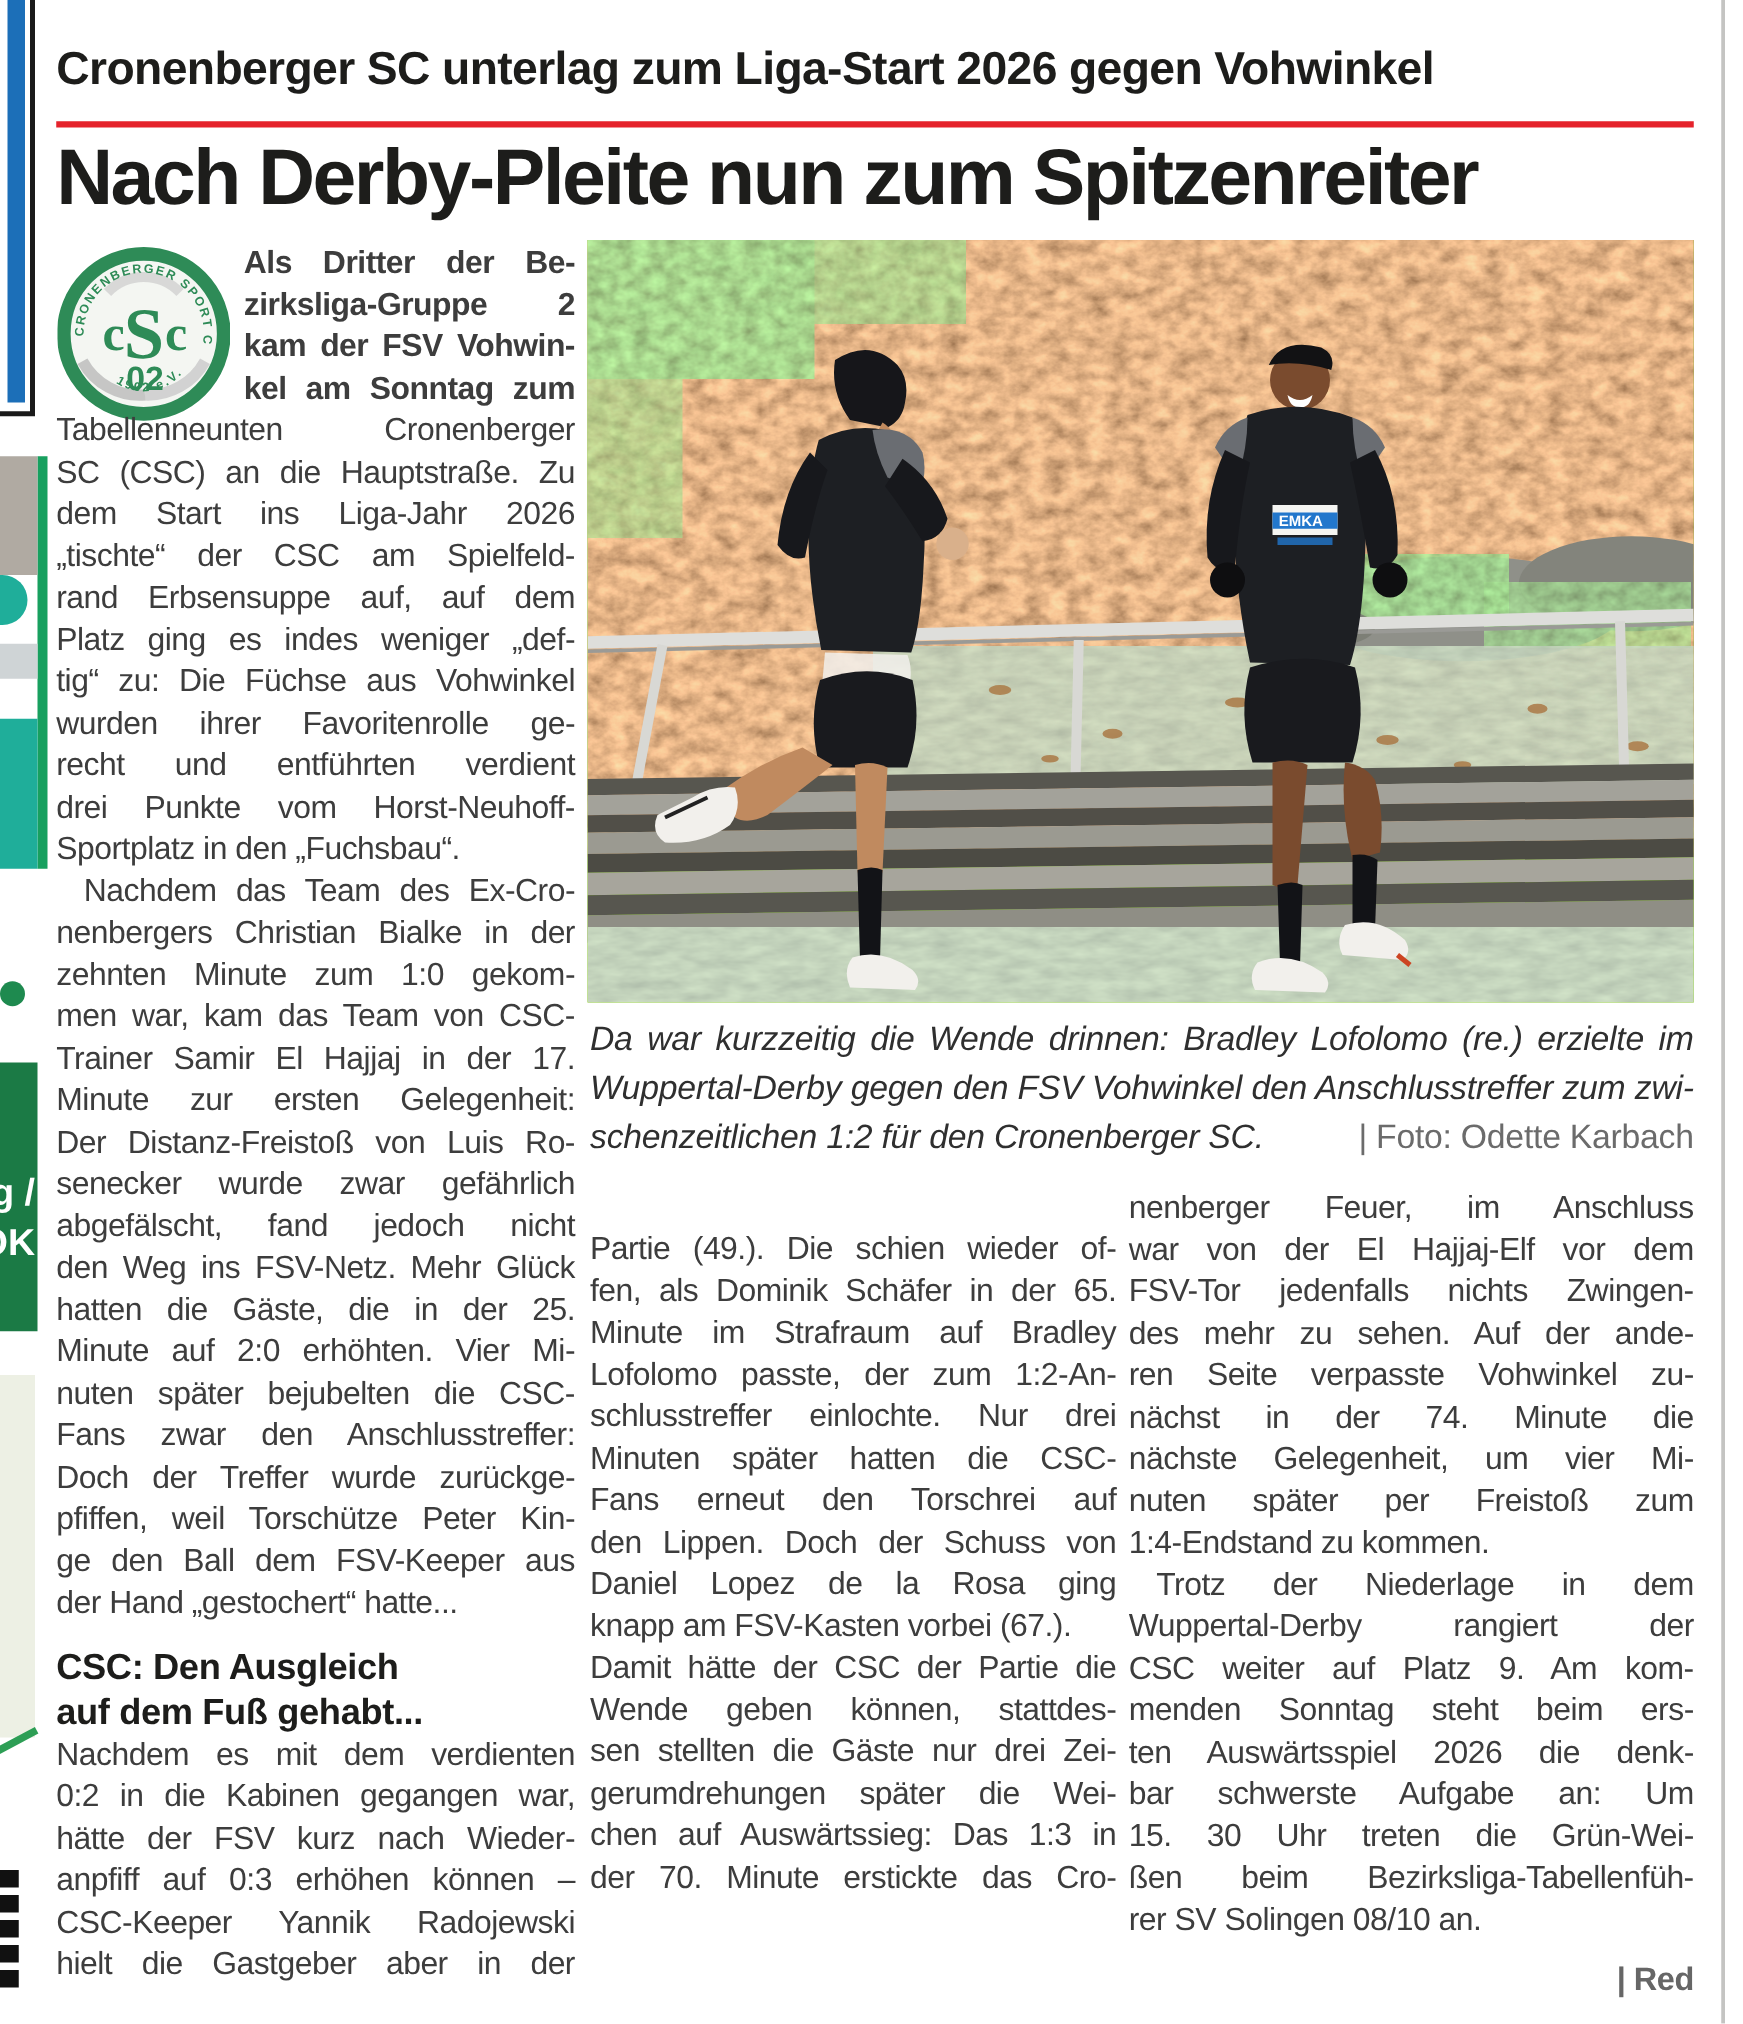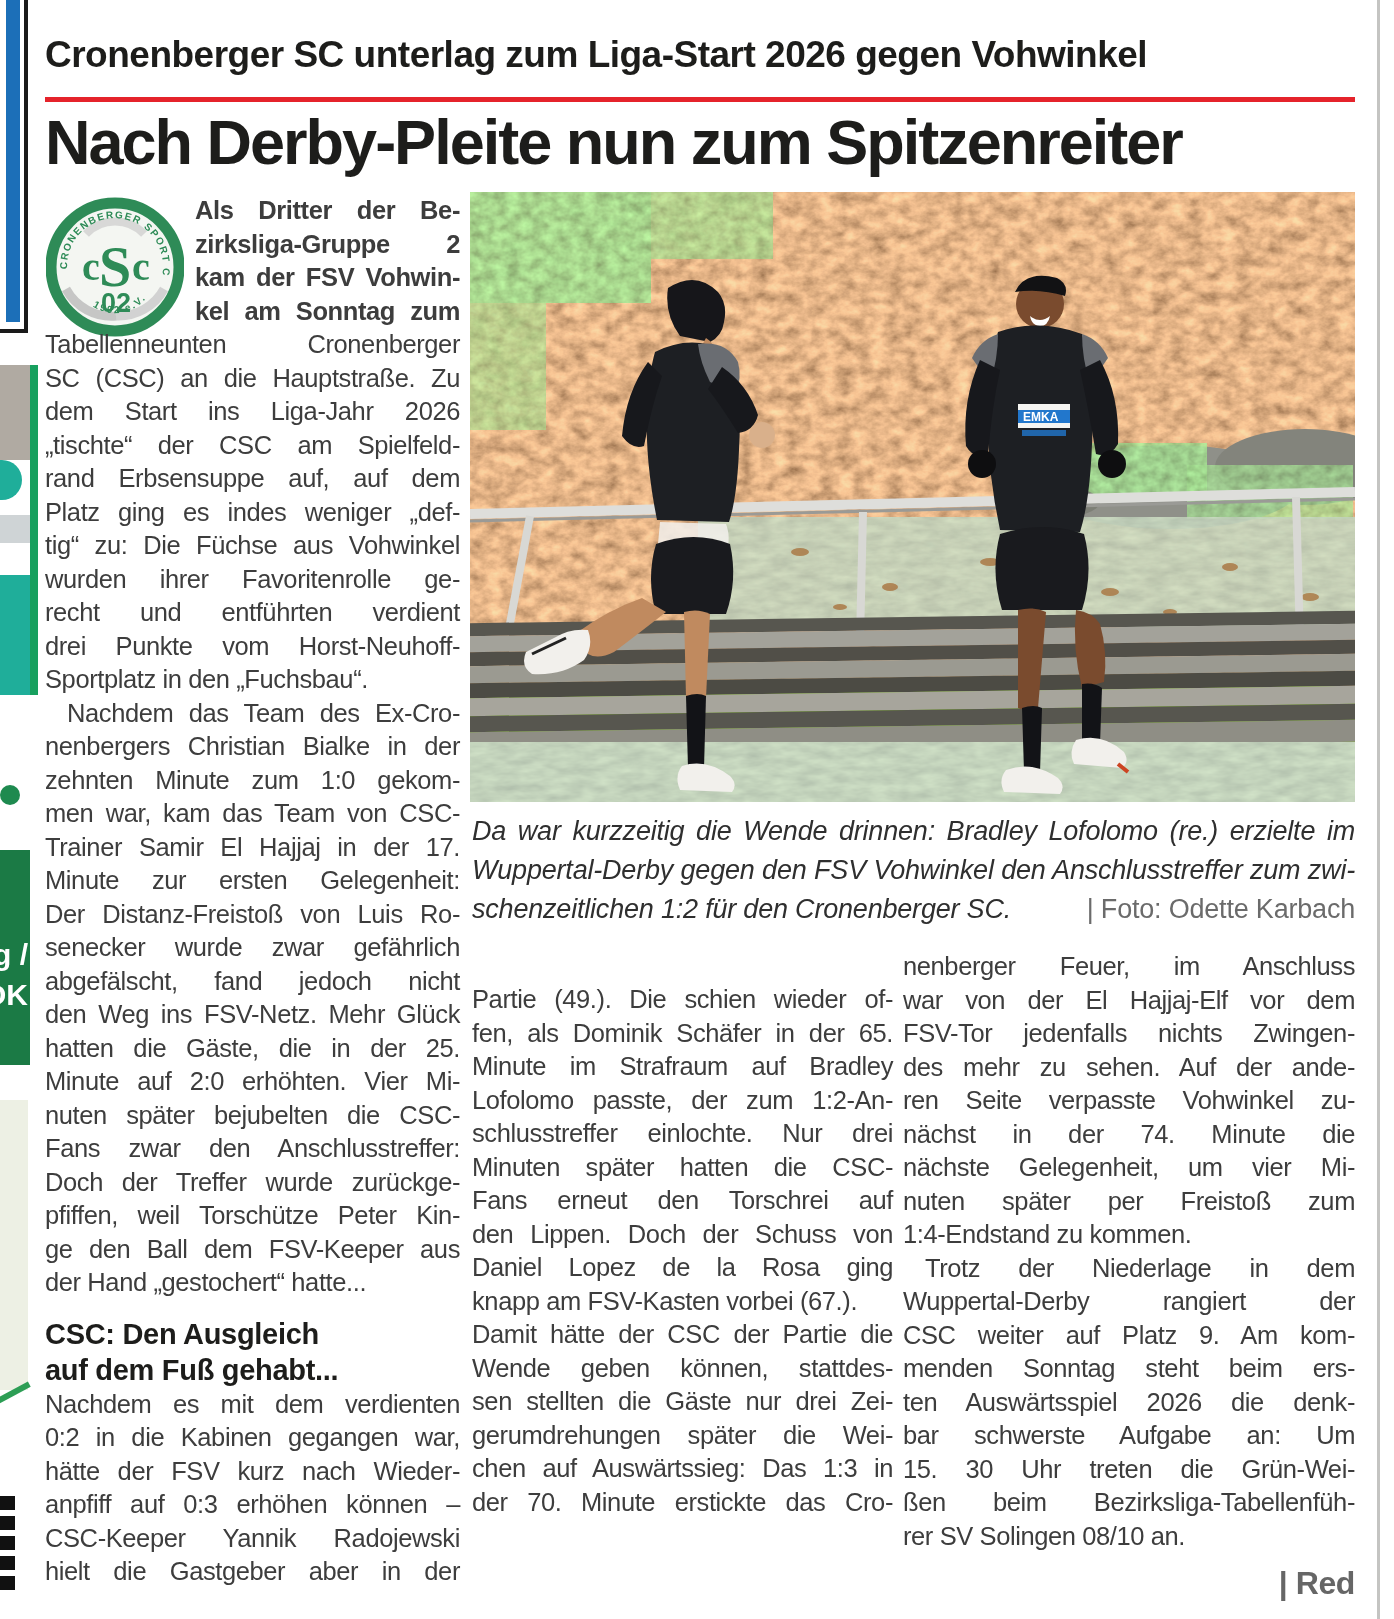--- a/index.html
+++ b/index.html
@@ -38,21 +38,21 @@
   .col{position:absolute;font-size:25.5px;letter-spacing:-0.4px;line-height:33.5px;color:#3d3d3d;}
   .col1{left:45px;top:194px;width:415px;}
   .col2{left:472px;top:950px;width:421px;margin-top:33px;}
   .col3{left:903px;top:950px;width:452px;}
   .bl{height:33.5px;text-align:justify;text-align-last:justify;overflow:visible;}
   .bl.last{text-align-last:left;}
   .bl.narrow{margin-left:150px;font-weight:bold;}
   .bl.ind{text-indent:22px;}
   .block.gap{margin-top:16px;}
   .hl{font-size:29px;font-weight:bold;color:#1d1d1b;line-height:36px;letter-spacing:-0.3px;}
-  .byl{margin-top:14px;text-align:right;font-weight:bold;color:#666;font-size:32px;}
+  .byl{margin-top:14px;text-align:right;font-weight:bold;color:#666;font-size:26px;}
 
   
   .logo{position:absolute;left:46px;top:194px;width:138px;height:146px;}
 
   
   .photo{position:absolute;left:470px;top:192px;width:885px;height:610px;overflow:hidden;background:#84cc16;}
   .caption{position:absolute;left:472px;top:812px;width:883px;font-size:27px;font-style:italic;
            color:#2f2f2f;line-height:39px;letter-spacing:-0.2px;}
   .cap-line{height:39px;text-align:justify;text-align-last:justify;}
   .cap-last{display:flex;justify-content:space-between;align-items:baseline;text-align:left;}

